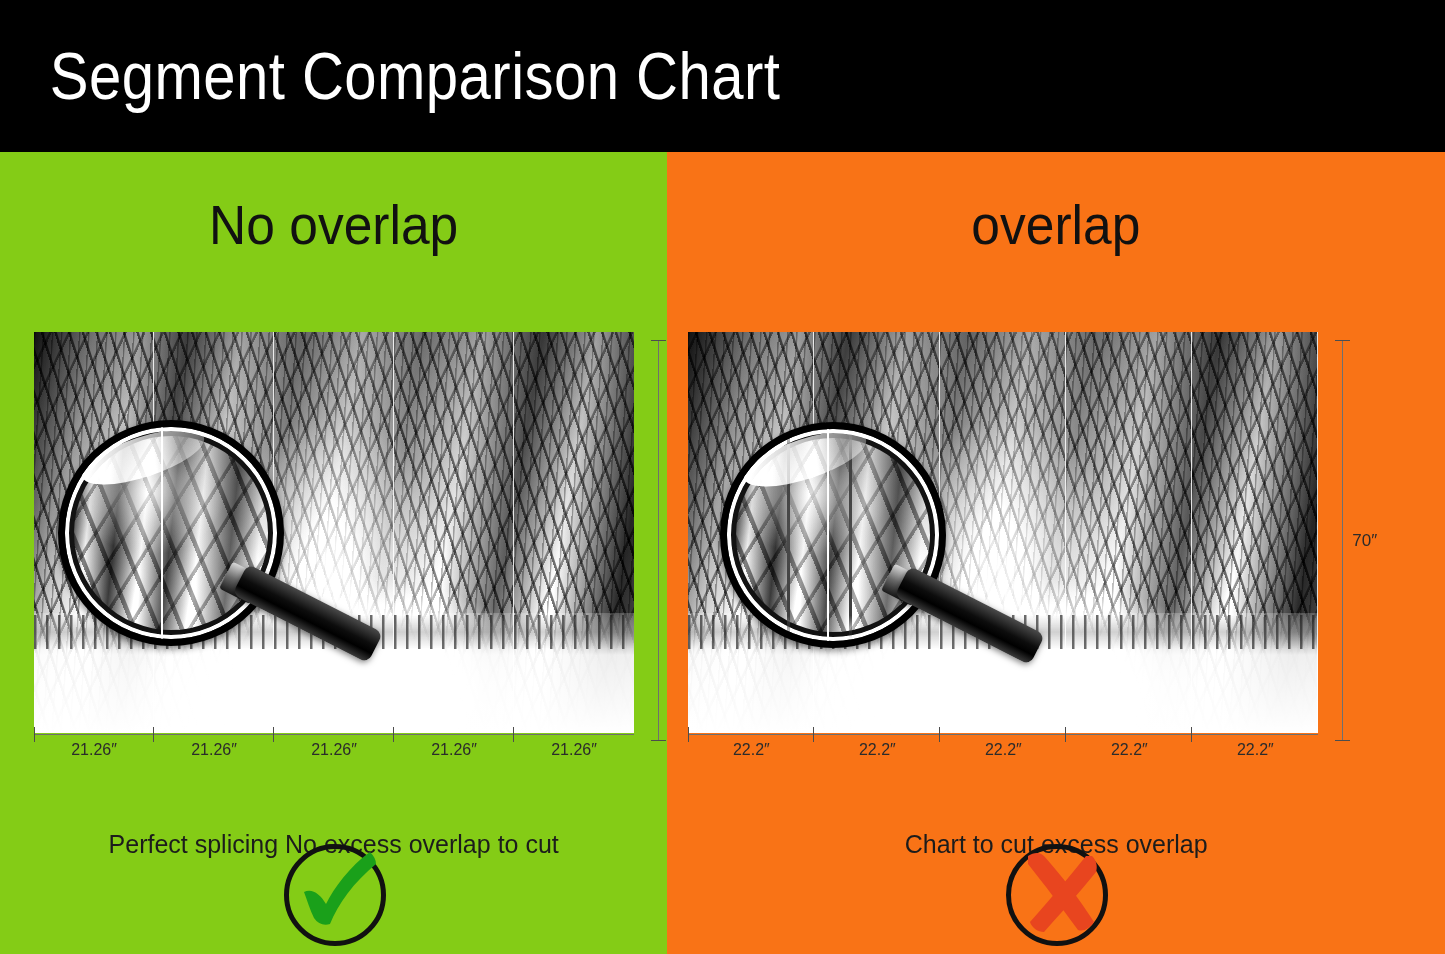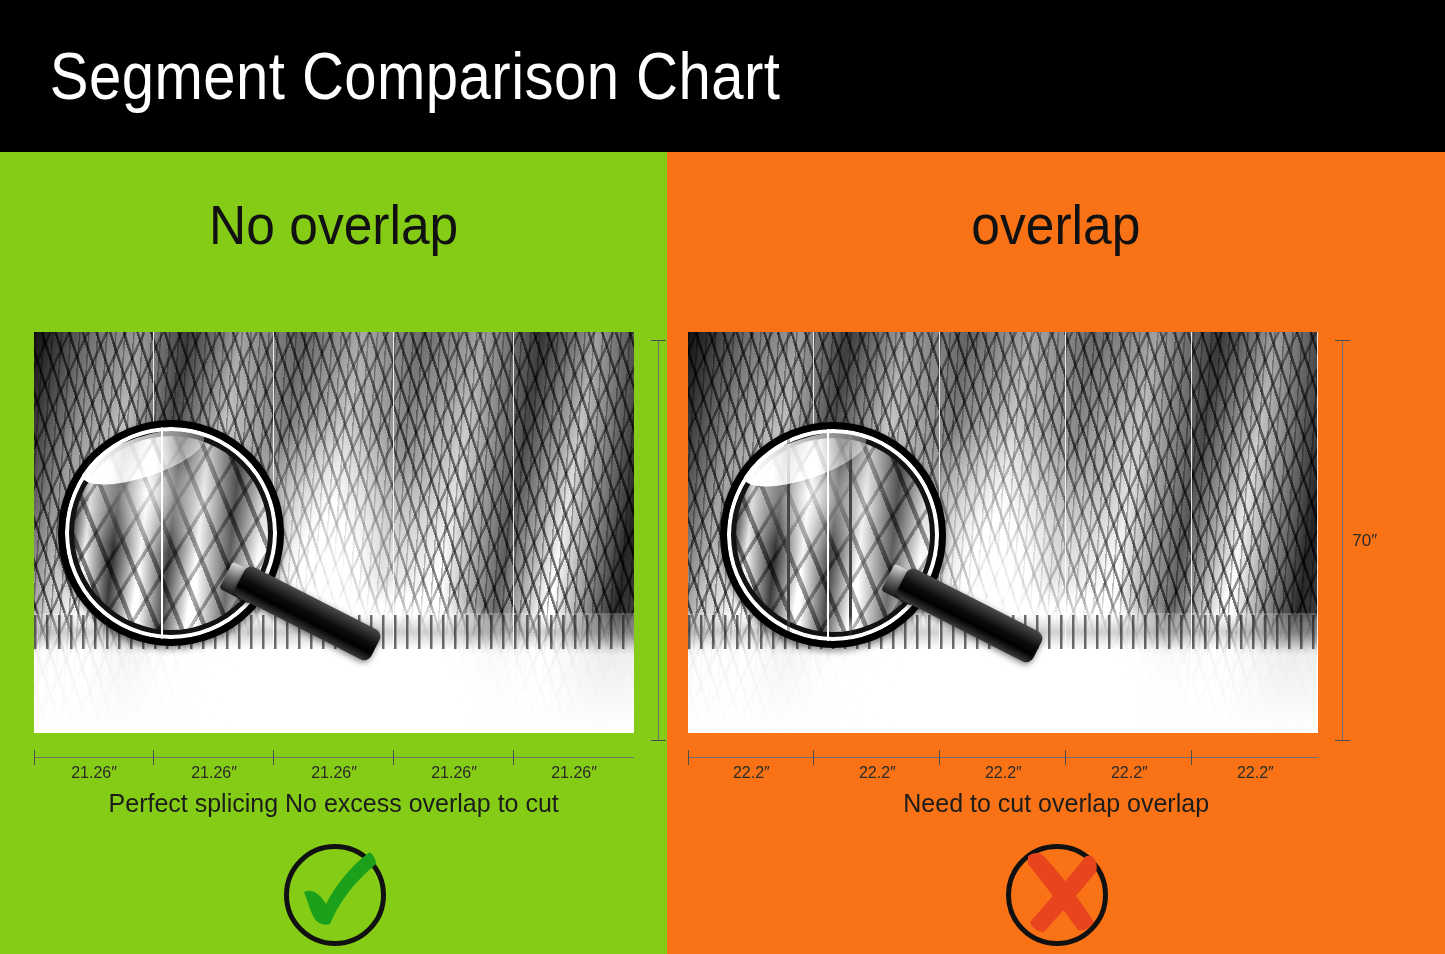--- a/index.html
+++ b/index.html
@@ -187,21 +187,21 @@
     position: absolute;
     top: 0; bottom: 0;
     width: 2px;
     background: rgba(255,255,255,0.9);
   }
 
   
   .dim-h {
     position: relative;
     height: 34px;
-    margin-top: 24px;
+    margin-top: 1px;
   }
   .dim-h-line {
     position: absolute;
     left: 0; right: 0; top: 0;
     height: 1px;
     background: #6f6f6f;
   }
   .dim-h-ticks {
     position: absolute;
     left: 0; right: 0; top: -7px;
@@ -269,21 +269,21 @@
     top: 50%;
     transform: translateY(-50%);
     font-size: 17px;
     color: #2b2b2b;
     white-space: nowrap;
   }
 
   
   .caption {
     position: absolute;
-    top: 637px;
+    top: 678px;
     width: 100%;
     text-align: center;
     font-size: 25px;
     color: #1c1c1c;
     white-space: nowrap;
   }
   .status-icon {
     position: absolute;
     top: 688px;
     left: 50%;
@@ -424,21 +424,21 @@
         <div class="dim-h-labels">
           <span>22.2″</span>
           <span>22.2″</span>
           <span>22.2″</span>
           <span>22.2″</span>
           <span>22.2″</span>
         </div>
       </div>
     </div>
 
-    <div class="caption">Need to cut overlap overlap</div>
+    <div class="caption">Chart to cut excess overlap</div>
 
     <div class="status-icon">
       <div class="status-circle"></div>
       <svg class="status-check" viewBox="0 0 100 100">
         <path d="M18 14 C24 10 30 10 34 14 C52 34 70 58 84 80 C80 86 74 90 68 88 C52 66 34 42 18 22 Z" fill="#e8451f"></path>
         <path d="M82 14 C86 18 88 24 86 30 C70 50 50 72 34 90 C28 90 22 86 20 80 C38 60 60 34 76 14 Z" fill="#e8451f"></path>
       </svg>
     </div>
   </div>
 

